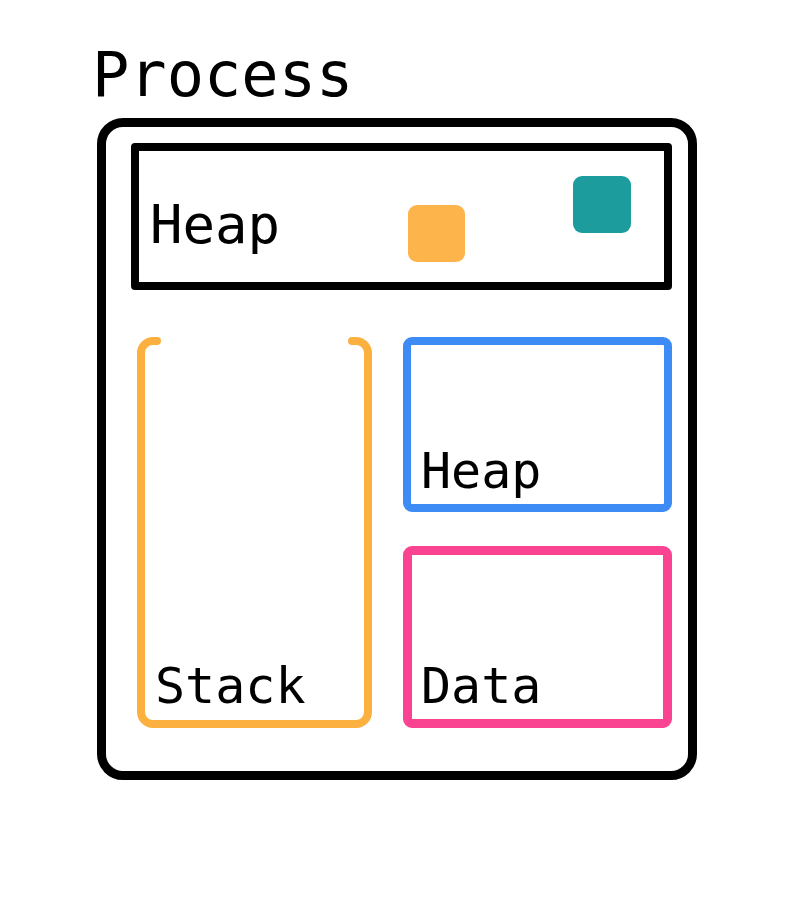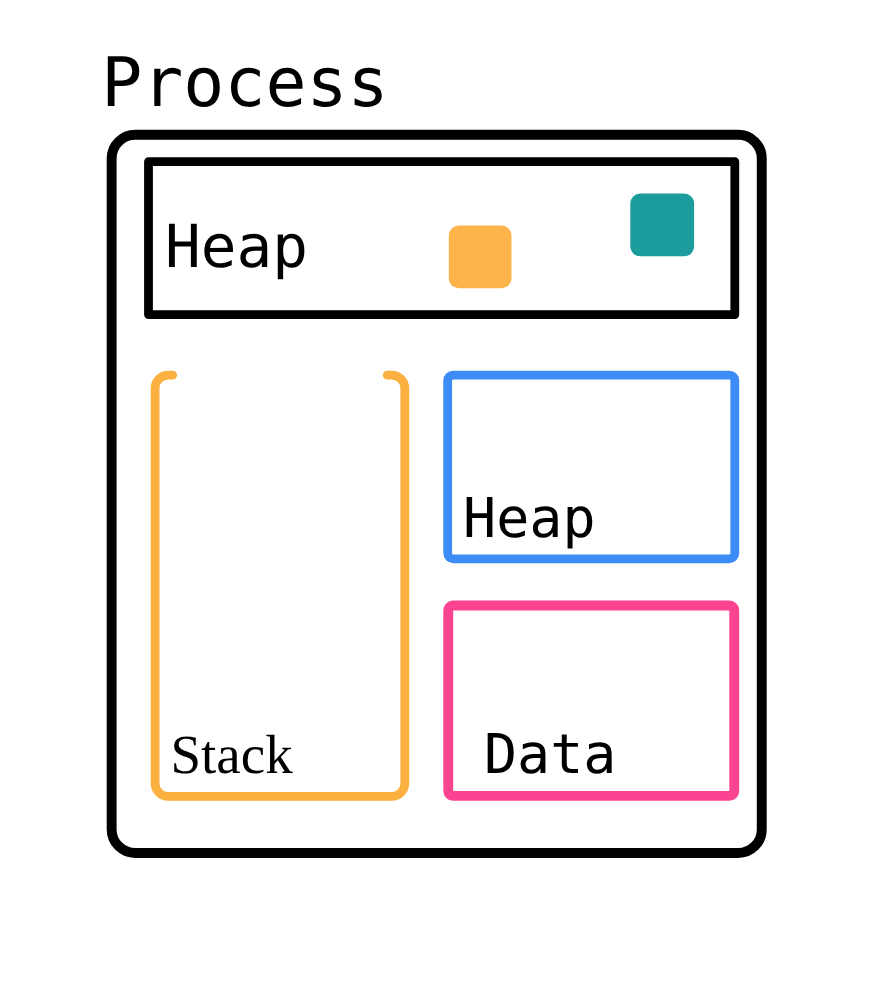--- a/index.html
+++ b/index.html
@@ -102,21 +102,20 @@
     overflow: visible;
   }
   .stack-label {
     position: absolute;
     left: 155px;
     top: 657px;
     font-size: 50px;
     line-height: 58px;
     color: #000000;
     white-space: nowrap;
-    font-family: Liberation Serif, serif;
   }
 
   
   .code-box {
     position: absolute;
     left: 403px;
     top: 337px;
     width: 269px;
     height: 175px;
     box-sizing: border-box;
@@ -147,21 +146,20 @@
     background: #ffffff;
   }
   .data-label {
     position: absolute;
     left: 421px;
     top: 657px;
     font-size: 50px;
     line-height: 58px;
     color: #000000;
     white-space: nowrap;
-    margin-left: 19px;
   }
 </style>
 </head>
 <body>
 
 <div id="diagram-root">
 
   <div class="process-title">Process</div>
 
   <div class="process-box" style="border-color: rgb(0, 0, 0);"></div>

